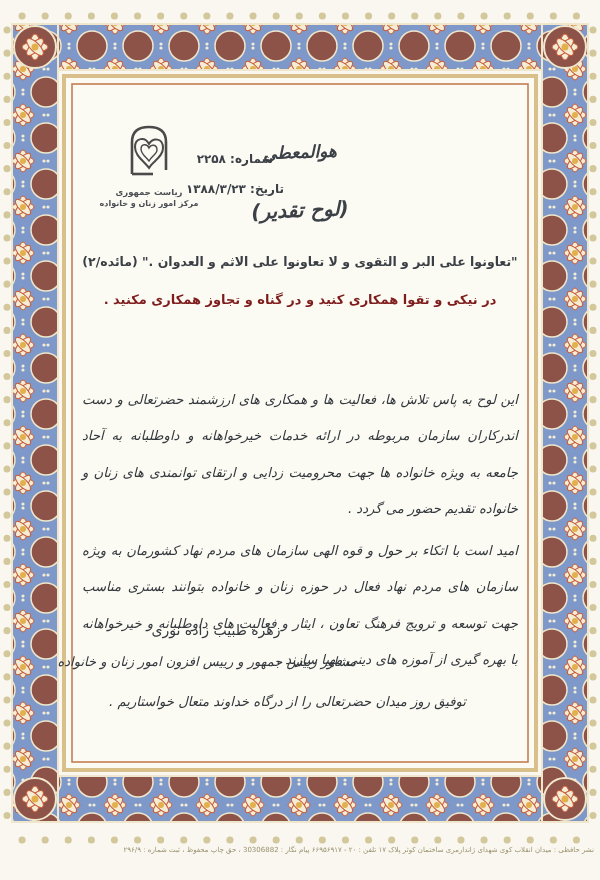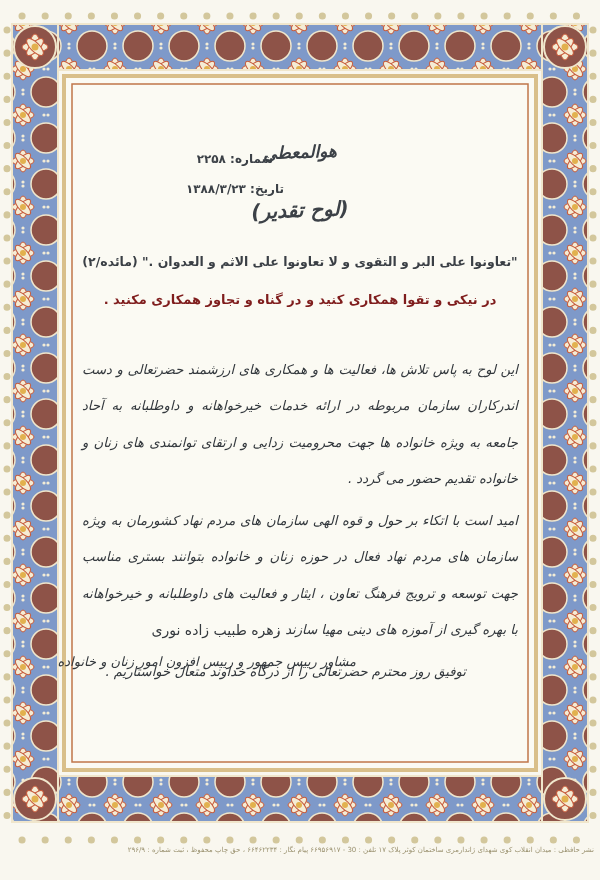--- a/index.html
+++ b/index.html
@@ -36,21 +36,21 @@
   }
   .verse-fa{
     position:absolute;left:0;top:206px;width:100%;text-align:center;
     font-size:13px;font-weight:bold;color:#7f1d1d;white-space:nowrap;
   }
   
   .salutation{
     position:absolute;right:28px;top:254px;
     font-size:14.5px;font-style:italic;color:#33383d;white-space:nowrap;
   }
-  .body-text{position:absolute;right:6px;left:6px;top:266px;}
+  .body-text{position:absolute;right:6px;left:6px;top:296px;}
   .body-text p{
     margin:0 0 6px 0;font-size:13.2px;line-height:2.75;
     text-align:justify;color:#33383d;font-style:italic;
   }
   .body-text p.closing{text-align:right;padding-right:52px;margin-top:2px;}
   .signature{position:absolute;right:168px;top:536px;width:280px;text-align:center;}
   .signature .sig-name{font-size:14px;color:#33383d;white-space:nowrap;}
   .signature .sig-title{font-size:13px;font-style:italic;color:#33383d;margin-top:16px;white-space:nowrap;}
   
   .print-footer{
@@ -139,39 +139,49 @@
         <circle r="3.5" fill="#e2b14e"></circle>
     </g>
   </g>
 
   <rect x="64" y="76" width="472" height="694" fill="#fbfaf3" stroke="#d9bf8a" stroke-width="4"></rect>
   <rect x="72" y="84" width="456" height="678" fill="#fbfaf3" stroke="#c0764a" stroke-width="1.5"></rect>
 </svg>
 
 <div class="content">
 
+  <div class="logo">
+    <svg width="52" height="58" viewBox="0 0 52 58" aria-hidden="true">
+      <path d="M9 52 L9 20 Q9 5 26 5 Q43 5 43 20 L43 48" fill="none" stroke="#4a4a4a" stroke-width="2.6"></path>
+      <path d="M9 52 L30 52" fill="none" stroke="#4a4a4a" stroke-width="2.6"></path>
+      <path d="M26 22 C22 14 12 16 12 25 C12 34 21 39 26 46 C30 39 40 35 40 26 C40 16 30 15 26 22 Z" fill="none" stroke="#4a4a4a" stroke-width="2"></path>
+      <path d="M26 26 C24 21 18 22 18 27 C18 32 23 35 26 39 C28 35 34 32 34 28 C34 22 28 22 26 26 Z" fill="none" stroke="#4a4a4a" stroke-width="1.4"></path>
+    </svg>
+    <span class="org1">ریاست جمهوری</span>
+    <span class="org2">مرکز امور زنان و خانواده</span>
+  </div>
 
   <div class="bismillah">هوالمعطی</div>
   <div class="cert-title">(لوح تقدیر)</div>
 
   <div class="meta">
     <div class="serial">شماره: ۲۲۵۸</div>
     <div class="date">تاریخ: ۱۳۸۸/۳/۲۳</div>
   </div>
 
   <div class="verse">"تعاونوا علی البر و التقوی و لا تعاونوا علی الاثم و العدوان ." (مائده/۲)</div>
   <div class="verse-fa">در نیکی و تقوا همکاری کنید و در گناه و تجاوز همکاری مکنید .</div>
 
 
   <div class="body-text">
     <p>این لوح به پاس تلاش ها، فعالیت ها و همکاری های ارزشمند حضرتعالی و دست اندرکاران سازمان مربوطه در ارائه خدمات خیرخواهانه و داوطلبانه به آحاد جامعه به ویژه خانواده ها جهت محرومیت زدایی و ارتقای توانمندی های زنان و خانواده تقدیم حضور می گردد .</p>
     <p>امید است با اتکاء بر حول و قوه الهی سازمان های مردم نهاد کشورمان به ویژه سازمان های مردم نهاد فعال در حوزه زنان و خانواده بتوانند بستری مناسب جهت توسعه و ترویج فرهنگ تعاون ، ایثار و فعالیت های داوطلبانه و خیرخواهانه با بهره گیری از آموزه های دینی مهیا سازند .</p>
-    <p class="closing">توفیق روز محترم حضرتعالی را از درگاه خداوند متعال خواستاریم .</p>
+    <p class="closing">توفیق روز میدان حضرتعالی را از درگاه خداوند متعال خواستاریم .</p>
   </div>
 
   <div class="signature">
     <div class="sig-name">زهره طبیب زاده نوری</div>
     <div class="sig-title">مشاور رییس جمهور و رییس افزون امور زنان و خانواده</div>
   </div>
 
 </div>
 
-<div class="print-footer">نشر حافظی : میدان انقلاب کوی شهدای ژاندارمری ساختمان کوثر پلاک ۱۷ تلفن : 30 - ۶۶۹۵۶۹۱۷ پیام نگار : ۶۶۴۶۲۲۳۴ ، حق چاپ محفوظ ، ثبت شماره : ۲۹۶/۹</div>
+<div class="print-footer">نشر حافظی : میدان انقلاب کوی شهدای ژاندارمری ساختمان کوثر پلاک ۱۷ تلفن : ۲۰ - ۶۶۹۵۶۹۱۷ پیام نگار : 30306882 ، حق چاپ محفوظ ، ثبت شماره : ۲۹۶/۹</div>
 
 </body></html>

